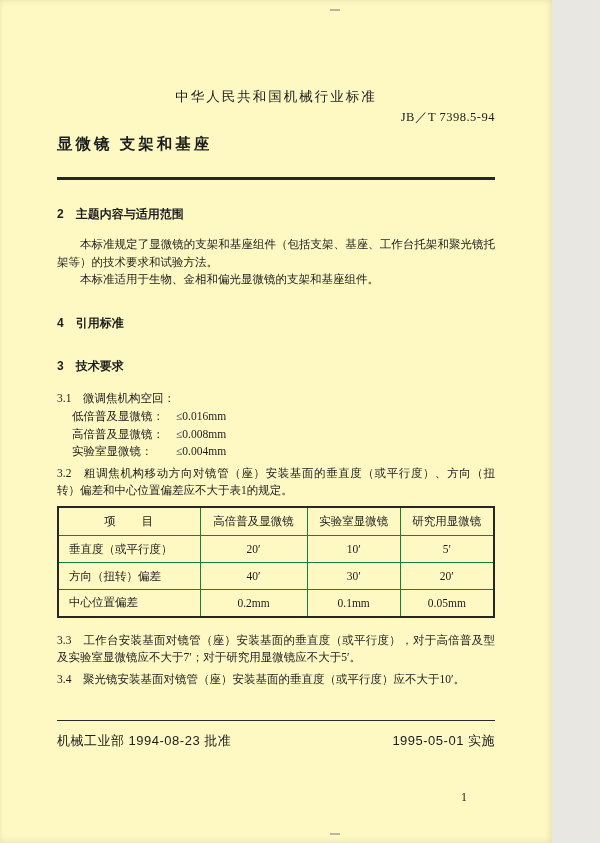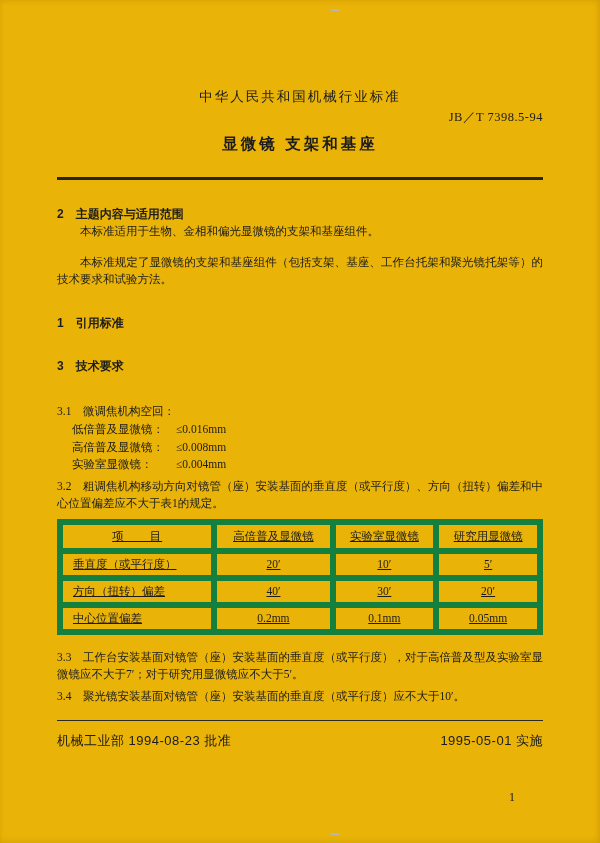--- a/index.html
+++ b/index.html
@@ -4,22 +4,22 @@
 <style>
   * { margin:0; padding:0; box-sizing:border-box; }
   html,body { width:600px; height:843px; }
   body {
     background:#e9e7e2;
     font-family:"Liberation Serif","DejaVu Serif",serif;
     color:#1c1c1c;
   }
   .page {
     position:relative;
-    width:600px; height:843px;
-    background:#eab308;
+    width:552px; height:843px;
+    background:#fef9c3;
     box-shadow: inset -3px 0 6px rgba(0,0,0,0.05), inset 0 -3px 6px rgba(0,0,0,0.045), inset 0 3px 5px rgba(0,0,0,0.03);
     overflow:hidden;
   }
   .content { position:absolute; left:57px; right:57px; top:0; }
 
   .scan-tick { position:absolute; background:#b9b5ad; }
   .tick-top { left:330px; top:9px; width:10px; height:2px; }
   .tick-bottom { left:330px; top:833px; width:10px; height:2px; }
 
   .doc-header { padding-top:88px; }
@@ -27,21 +27,21 @@
     text-align:center;
     font-size:13.5px; letter-spacing:2px;
   }
   .std-no {
     text-align:right;
     font-size:12.5px;
     margin-top:3px;
     letter-spacing:0.5px;
   }
   .doc-title {
-    text-align:center;
+    text-align:left;
     font-family:"Liberation Sans","DejaVu Sans",sans-serif;
     font-size:15.5px; font-weight:bold; letter-spacing:3px;
     margin-top:8px;
   }
   .header-rule {
     margin-top:22px;
     height:3px;
     background:#262626;
   }
 
@@ -54,45 +54,44 @@
   .para {
     font-size:11.5px;
     line-height:17.5px;
     text-align:justify;
   }
   .indent { text-indent:2em; }
   .mt-lg { margin-top:13px; }
   .mt-md { margin-top:14px; }
   .mt-sm { margin-top:4px; }
 
-  .clause-lead { font-size:11.5px; line-height:17.5px; margin-top:28px; }
+  .clause-lead { font-size:11.5px; line-height:17.5px; margin-top:15px; }
   .spec-list { margin-top:1px; padding-left:15px; }
   .spec-row { display:flex; font-size:11.5px; line-height:17.5px; }
   .spec-label { width:104px; }
 
   .table-caption {
     text-align:center;
     font-size:11.5px;
     margin-top:9px;
     letter-spacing:2px;
   }
   table.spec-table {
     width:100%;
     border-collapse:collapse;
     margin-top:6px;
     font-size:11.5px;
     border:2px solid #262626;
   }
   .spec-table th, .spec-table td {
-    border:6px solid #15803d;
+    border:1px solid #15803d;
     height:27px;
     text-align:center;
     font-weight:normal;
     padding:2px 4px;
-    text-decoration:underline;
   }
   .spec-table th:first-child { letter-spacing:1px; }
   .spec-table td.rowhead { text-align:left; padding-left:10px; }
   .spec-table th { height:29px; }
 
   .doc-footer {
     position:absolute;
     left:57px; right:57px; top:720px;
   }
   .footer-rule { height:1px; background:#2a2a2a; }
@@ -120,26 +119,26 @@
 
     <header class="doc-header">
       <div class="org-line">中华人民共和国机械行业标准</div>
       <div class="std-no">JB／T 7398.5-94</div>
       <h1 class="doc-title">显微镜  支架和基座</h1>
       <div class="header-rule"></div>
     </header>
 
     <section>
       <div class="sec-heading">2　主题内容与适用范围</div>
+      <p class="para indent mt-lg">本标准规定了显微镜的支架和基座组件（包括支架、基座、工作台托架和聚光镜托架等）的技术要求和试验方法。</p>
       <p class="para indent">本标准适用于生物、金相和偏光显微镜的支架和基座组件。</p>
-      <p class="para indent mt-lg">本标准规定了显微镜的支架和基座组件（包括支架、基座、工作台托架和聚光镜托架等）的技术要求和试验方法。</p>
     </section>
 
     <section>
-      <div class="sec-heading">1　引用标准</div>
+      <div class="sec-heading">4　引用标准</div>
     </section>
 
     <section>
       <div class="sec-heading">3　技术要求</div>
 
       <p class="clause-lead">3.1　微调焦机构空回：</p>
       <div class="spec-list">
         <div class="spec-row">
           <span class="spec-label">低倍普及显微镜：</span>
           <span class="spec-value">≤0.016mm</span>

